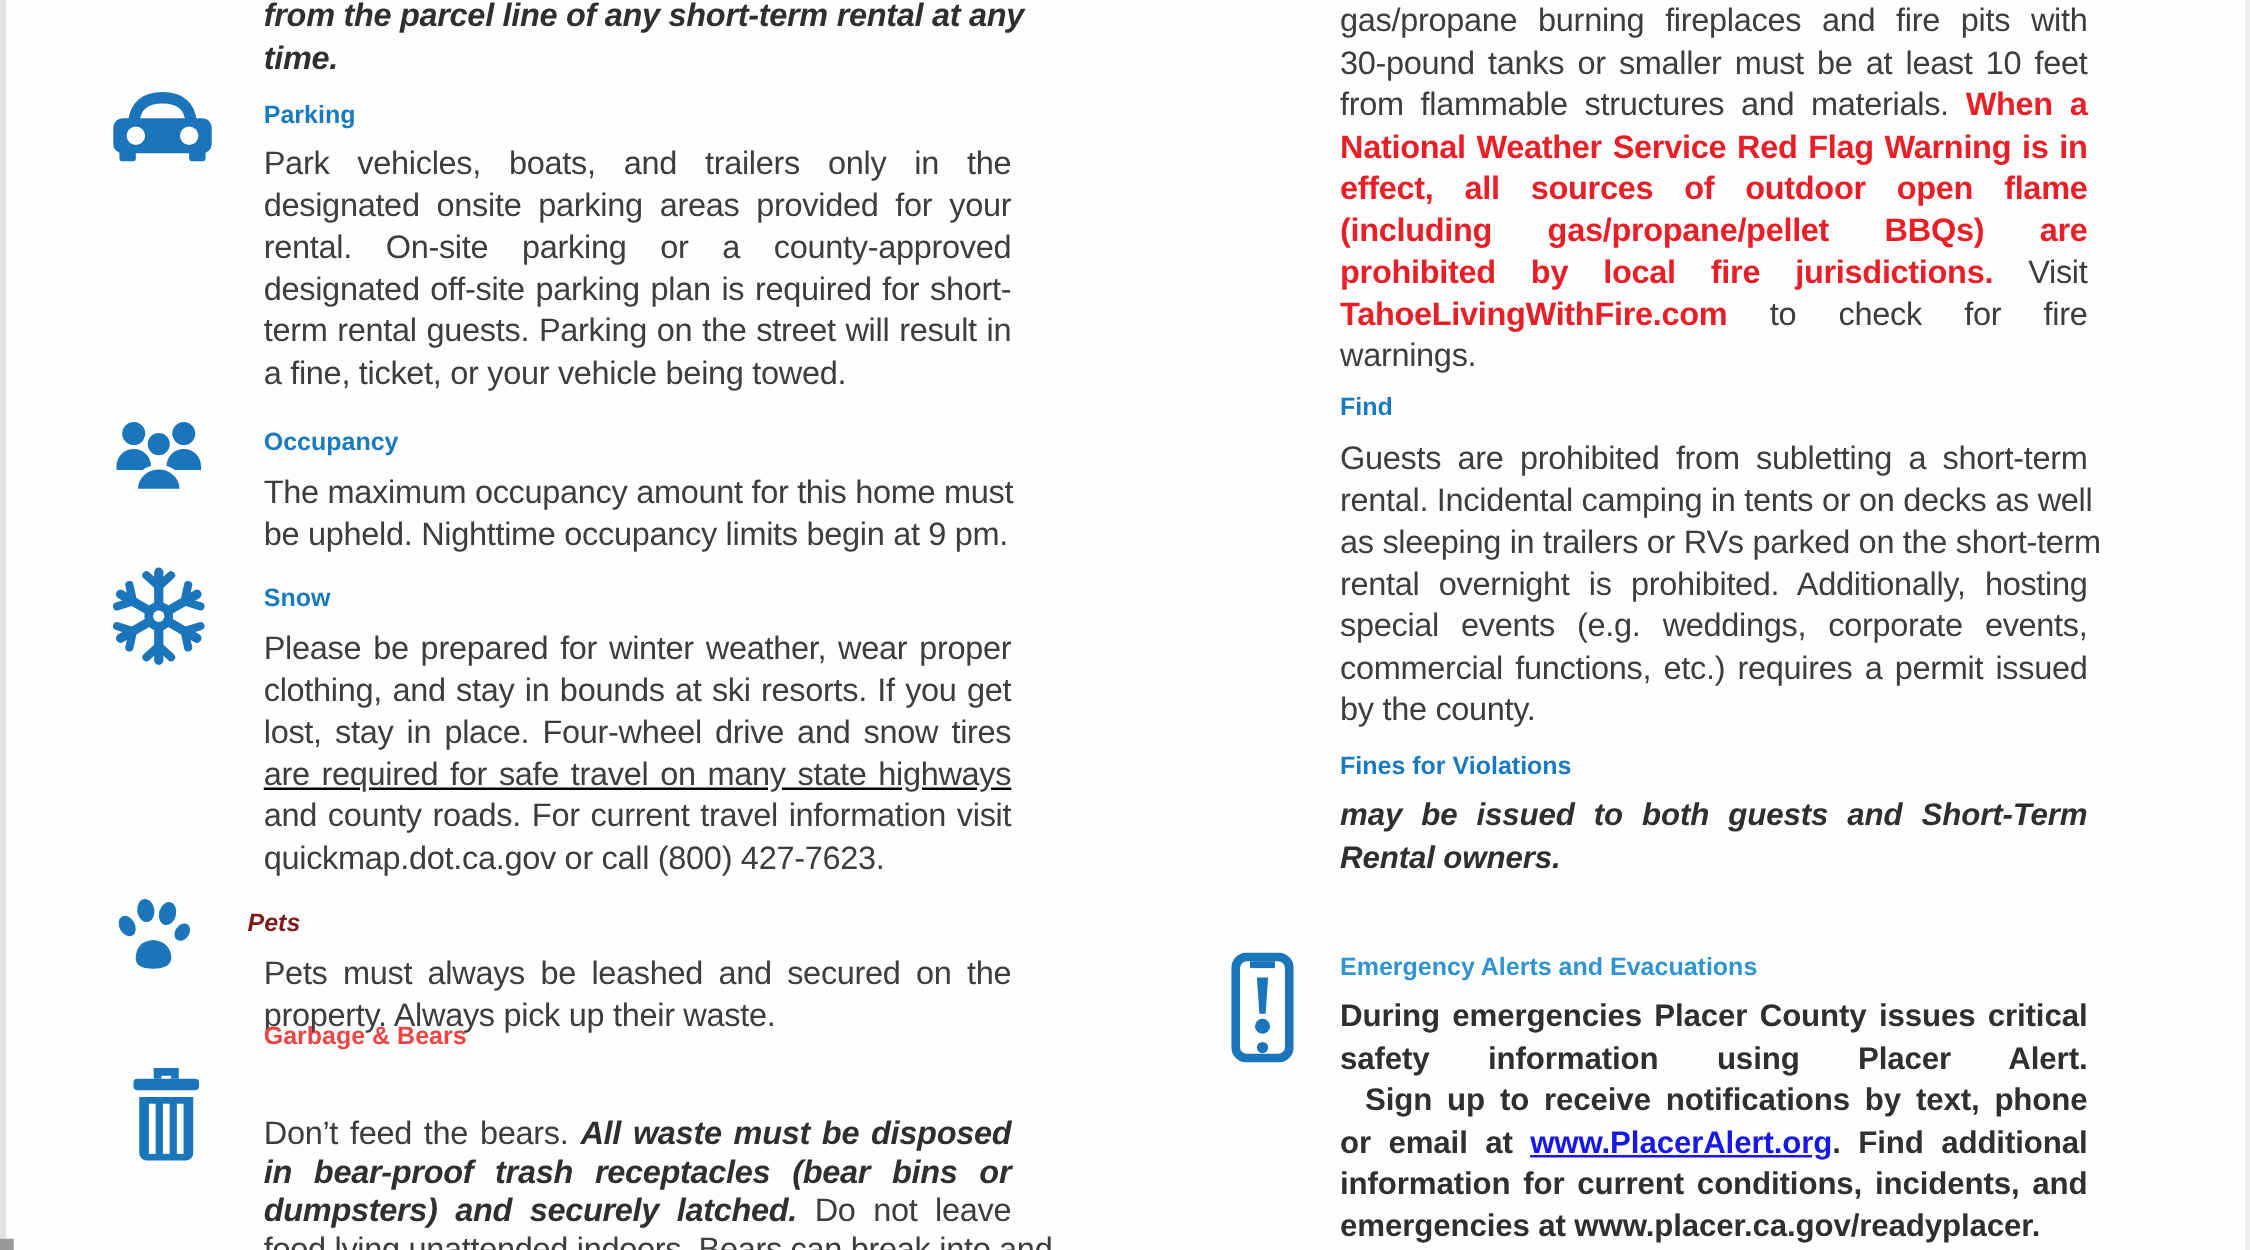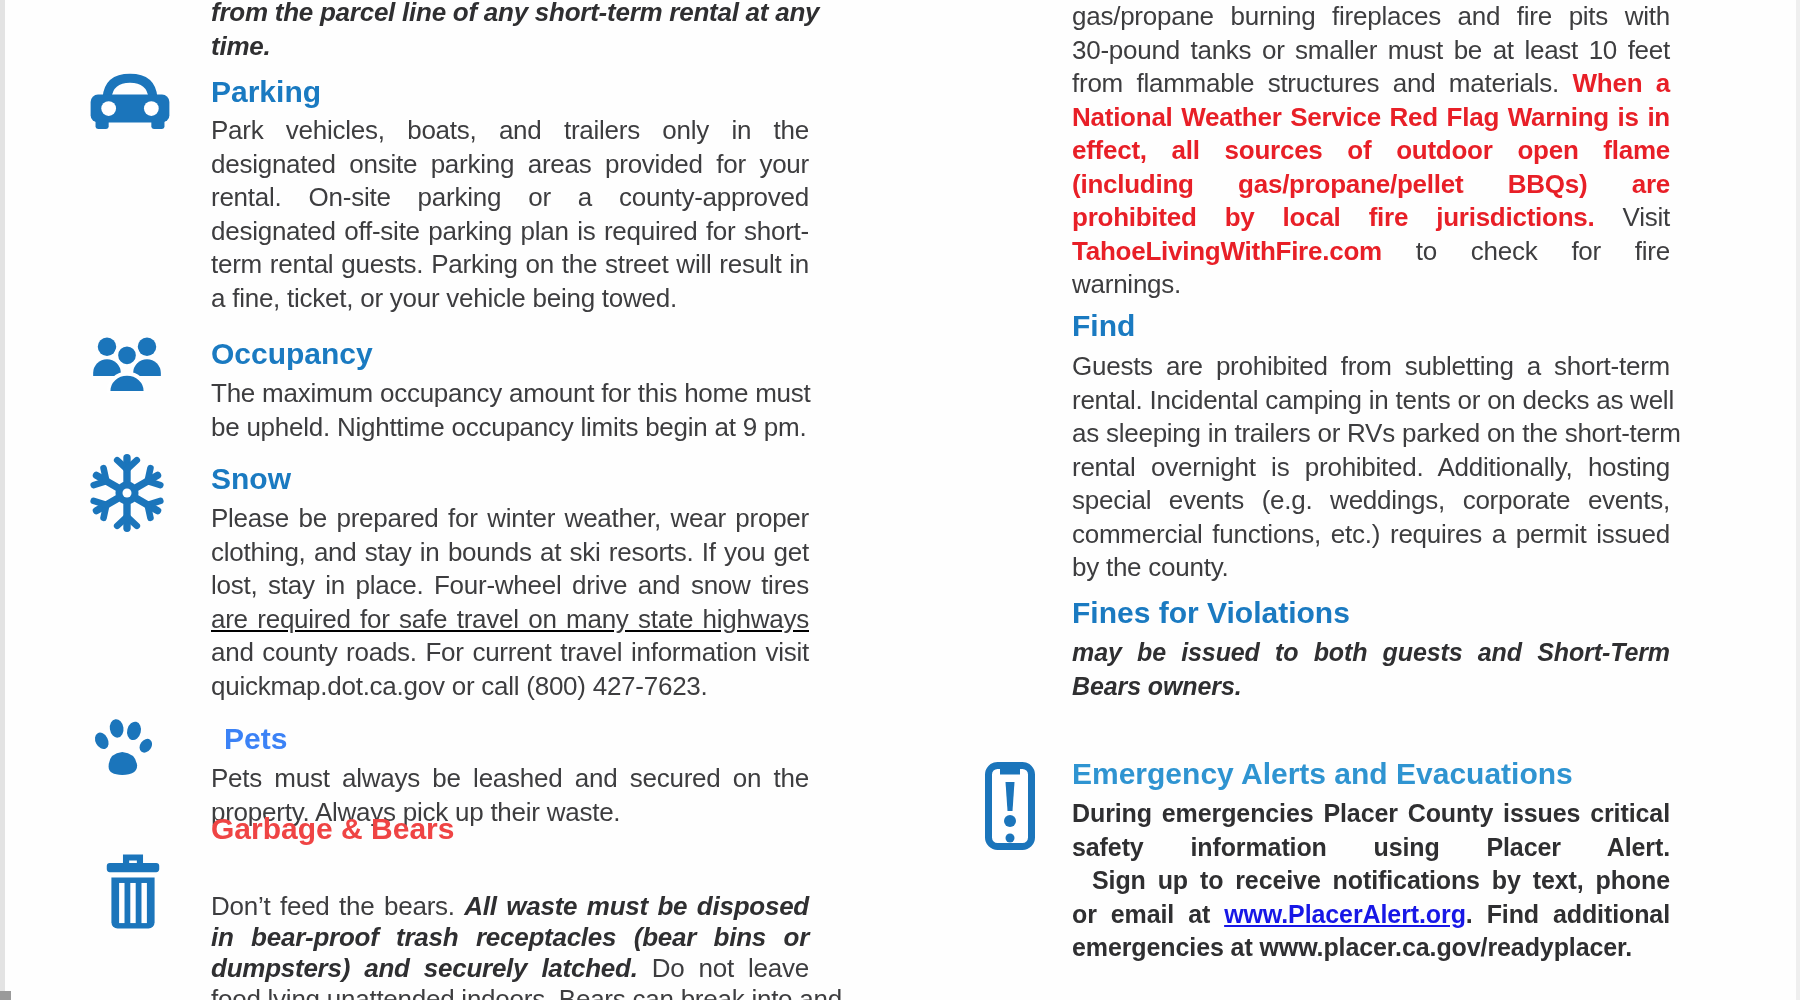--- a/index.html
+++ b/index.html
@@ -1,19 +1,19 @@
 <!DOCTYPE html>
 <html><head>
 <meta charset="utf-8">
 <style>
   html,body{margin:0;padding:0;background:#ffffff;}
   .page{position:relative;width:1800px;height:1000px;background:#fefefe;overflow:hidden;
         font-family:"Liberation Sans", sans-serif;}
   .abs{position:absolute;}
-  .heading{font-weight:700;font-size:30px;line-height:36px;white-space:nowrap;}
+  .heading{font-weight:700;font-size:20px;line-height:36px;white-space:nowrap;}
   .bodyblock{position:absolute;}
   .line{white-space:nowrap;text-align:justify;text-align-last:justify;overflow:visible;}
   .line.last{text-align-last:left;}
   .fs26{font-size:26px;letter-spacing:-0.25px;}
   .fs25{font-size:25px;letter-spacing:-0.1px;}
   .s-plain{color:#3d3d3f;font-weight:400;font-style:normal;}
   .s-bi{color:#2f2f31;font-weight:700;font-style:italic;}
   .s-b{color:#2f2f31;font-weight:700;font-style:normal;}
   .s-red{color:#e81f27;font-weight:700;font-style:normal;}
   .s-link{color:#1717e6;font-weight:700;font-style:normal;text-decoration:underline;cursor:pointer;}
@@ -113,21 +113,21 @@
       </div>
       <div class="icon-box" style="left: 90px; top: 716px; width: 62px; height: 62px;">
         <svg viewBox="0 0 100 100" xmlns="http://www.w3.org/2000/svg" fill="#1b75bb">
    <ellipse cx="19" cy="40" rx="10" ry="14" transform="rotate(-28 19 40)"></ellipse>
    <ellipse cx="43" cy="20" rx="11" ry="15" transform="rotate(-8 43 20)"></ellipse>
    <ellipse cx="71" cy="24" rx="11" ry="15" transform="rotate(14 71 24)"></ellipse>
    <ellipse cx="90" cy="48" rx="9" ry="12" transform="rotate(35 90 48)"></ellipse>
    <path d="M30 82 Q30 60 52 58 Q74 60 76 80 Q76 95 52 95 Q30 95 30 82 z"></path>
         </svg>
       </div>
-      <div class="abs heading" style="left: 224px; top: 721px; width: 598px; color: #3b82f6;">Pets</div>
+      <div class="abs heading" style="left: 198px; top: 721px; width: 598px; color: #7f1d1d; font-style: italic;">Pets</div>
       <div class="bodyblock" style="left: 211px; top: 762px; width: 598px;">
         <div class="line fs26" style="height: 33.5px; line-height: 33.5px;"><span class="s-plain">Pets must always be leashed and secured on the</span></div>
         <div class="line fs26 last" style="height: 33.5px; line-height: 33.5px;"><span class="s-plain">property. Always pick up their waste.</span></div>
       </div>
       <div class="icon-box" style="left: 106px; top: 853px; width: 54px; height: 80px;">
         <svg viewBox="0 0 70 100" xmlns="http://www.w3.org/2000/svg">
    <path d="M26 11 v-7 h18 v7" fill="none" stroke="#1b75bb" stroke-width="8"></path>
    <rect x="1" y="11" width="68" height="12" rx="4" fill="#1b75bb"></rect>
    <path d="M7 30 h56 v58 a8 8 0 0 1 -8 8 h-40 a8 8 0 0 1 -8 -8 z" fill="#1b75bb"></path>
    <rect x="17" y="37" width="7" height="52" fill="#fff"></rect>
@@ -161,36 +161,37 @@
         <div class="line fs26" style="height: 33.5px; line-height: 33.5px;"><span class="s-plain">rental. Incidental camping in tents or on decks as well</span></div>
         <div class="line fs26" style="height: 33.5px; line-height: 33.5px;"><span class="s-plain">as sleeping in trailers or RVs parked on the short-term</span></div>
         <div class="line fs26" style="height: 33.5px; line-height: 33.5px;"><span class="s-plain">rental overnight is prohibited. Additionally, hosting</span></div>
         <div class="line fs26" style="height: 33.5px; line-height: 33.5px;"><span class="s-plain">special events (e.g. weddings, corporate events,</span></div>
         <div class="line fs26" style="height: 33.5px; line-height: 33.5px;"><span class="s-plain">commercial functions, etc.) requires a permit issued</span></div>
         <div class="line fs26 last" style="height: 33.5px; line-height: 33.5px;"><span class="s-plain">by the county.</span></div>
       </div>
       <div class="abs heading" style="left: 1072px; top: 595px; width: 598px; color: rgb(26, 122, 193);">Fines for Violations</div>
       <div class="bodyblock" style="left: 1072px; top: 636px; width: 598px;">
         <div class="line fs25" style="height: 33.5px; line-height: 33.5px;"><span class="s-bi">may be issued to both guests and Short-Term</span></div>
-        <div class="line fs25 last" style="height: 33.5px; line-height: 33.5px;"><span class="s-bi">Bears owners.</span></div>
+        <div class="line fs25 last" style="height: 33.5px; line-height: 33.5px;"><span class="s-bi">Rental owners.</span></div>
       </div>
       <div class="icon-box" style="left: 985px; top: 762px; width: 50px; height: 88px;">
         <svg viewBox="0 0 50 88" xmlns="http://www.w3.org/2000/svg">
    <rect x="3.5" y="3.5" width="43" height="81" rx="9" fill="#fff" stroke="#1b75bb" stroke-width="7"></rect>
    <rect x="15" y="7" width="20" height="5.5" fill="#1b75bb"></rect>
    <circle cx="25" cy="76" r="4.5" fill="#1b75bb"></circle>
    <path d="M20.5 20 h9 l-2 29 h-5 z" fill="#1b75bb"></path>
    <circle cx="25" cy="59" r="6" fill="#1b75bb"></circle>
         </svg>
       </div>
       <div class="abs heading" style="left: 1072px; top: 756px; width: 598px; color: rgb(47, 148, 209);">Emergency Alerts and Evacuations</div>
       <div class="bodyblock" style="left: 1072px; top: 797px; width: 598px;">
         <div class="line fs25" style="height: 33.5px; line-height: 33.5px;"><span class="s-b">During emergencies Placer County issues critical</span></div>
         <div class="line fs25" style="height: 33.5px; line-height: 33.5px;"><span class="s-b">safety information using Placer Alert.</span></div>
         <div class="line fs25" style="height: 33.5px; line-height: 33.5px; margin-left: 20px;"><span class="s-b">Sign up to receive notifications by text, phone</span></div>
         <div class="line fs25" style="height: 33.5px; line-height: 33.5px;"><span class="s-b">or email at </span><span class="s-link">www.PlacerAlert.org</span><span class="s-b">. Find additional</span></div>
+        <div class="line fs25" style="height: 33.5px; line-height: 33.5px;"><span class="s-b">information for current conditions, incidents, and</span></div>
         <div class="line fs25 last" style="height: 33.5px; line-height: 33.5px;"><span class="s-b">emergencies at www.placer.ca.gov/readyplacer.</span></div>
       </div>
     </div>
   <div class="edge-left"></div>
   <div class="edge-right"></div>
   <div class="corner-bl"></div>
 </div>
 
 </body></html>

